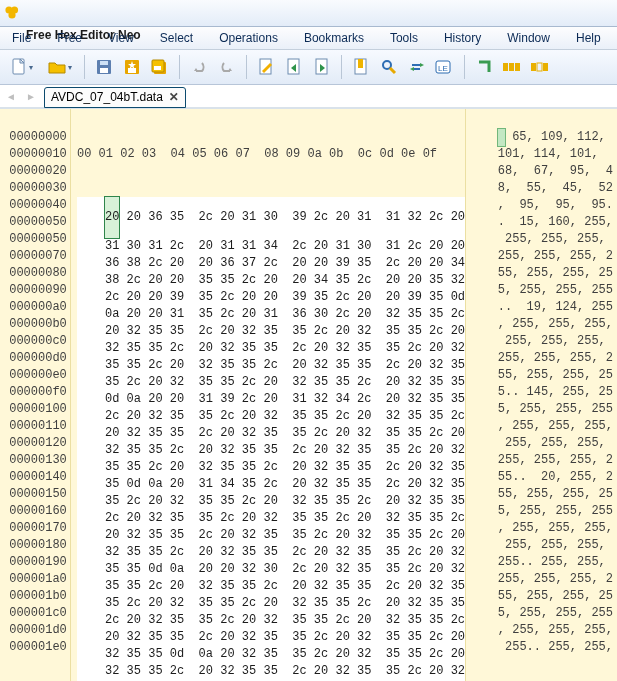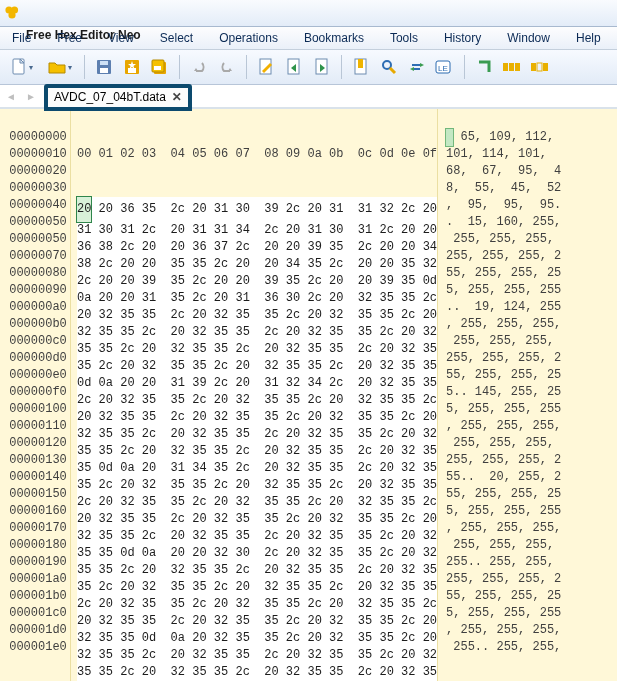--- a/index.html
+++ b/index.html
@@ -92,21 +92,21 @@
     color: #5a5a5a;
     width: 14px;
     text-align: center;
   }
   .arrow-btn.disabled {
     color: #bfbfbf;
   }
   .file-tab {
     display: flex;
     align-items: center;
-    border: 4px solid #0c4a6e;
+    border: 1px solid #0c4a6e;
     border-top-left-radius: 3px;
     border-top-right-radius: 3px;
     background: #fcfcfc;
     height: 19px;
     padding: 0 6px;
     gap: 6px;
     position: relative;
     top: 1px;
   }
   .file-tab .close {
@@ -144,35 +144,37 @@
   .hex-header {
     color: #404040;
     height: 17px;
     white-space: pre;
   }
   .hex-data-wrap {
     background: #ffffff;
   }
   .hex-row {
     white-space: pre;
+    text-align: right;
   }
   .ascii-col {
     background: #fff8d8;
     padding-top: 20px;
     padding-left: 8px;
     padding-right: 4px;
     color: #3f3f3f;
     white-space: pre;
     flex: 1;
   }
   .cursor-byte {
     display: inline-block;
     outline: 1px solid #2f854b;
     background: #d8f1d8;
-    padding: 4px 0px;
+    padding: 12px 0px;
+    margin-left: 28px;
   }
   .cursor-ascii {
     display: inline-block;
     background: #c3e8c3;
     outline: 1px solid #72b77b;
   }
   .offset-row {
     white-space: pre;
     text-align: center;
   }

